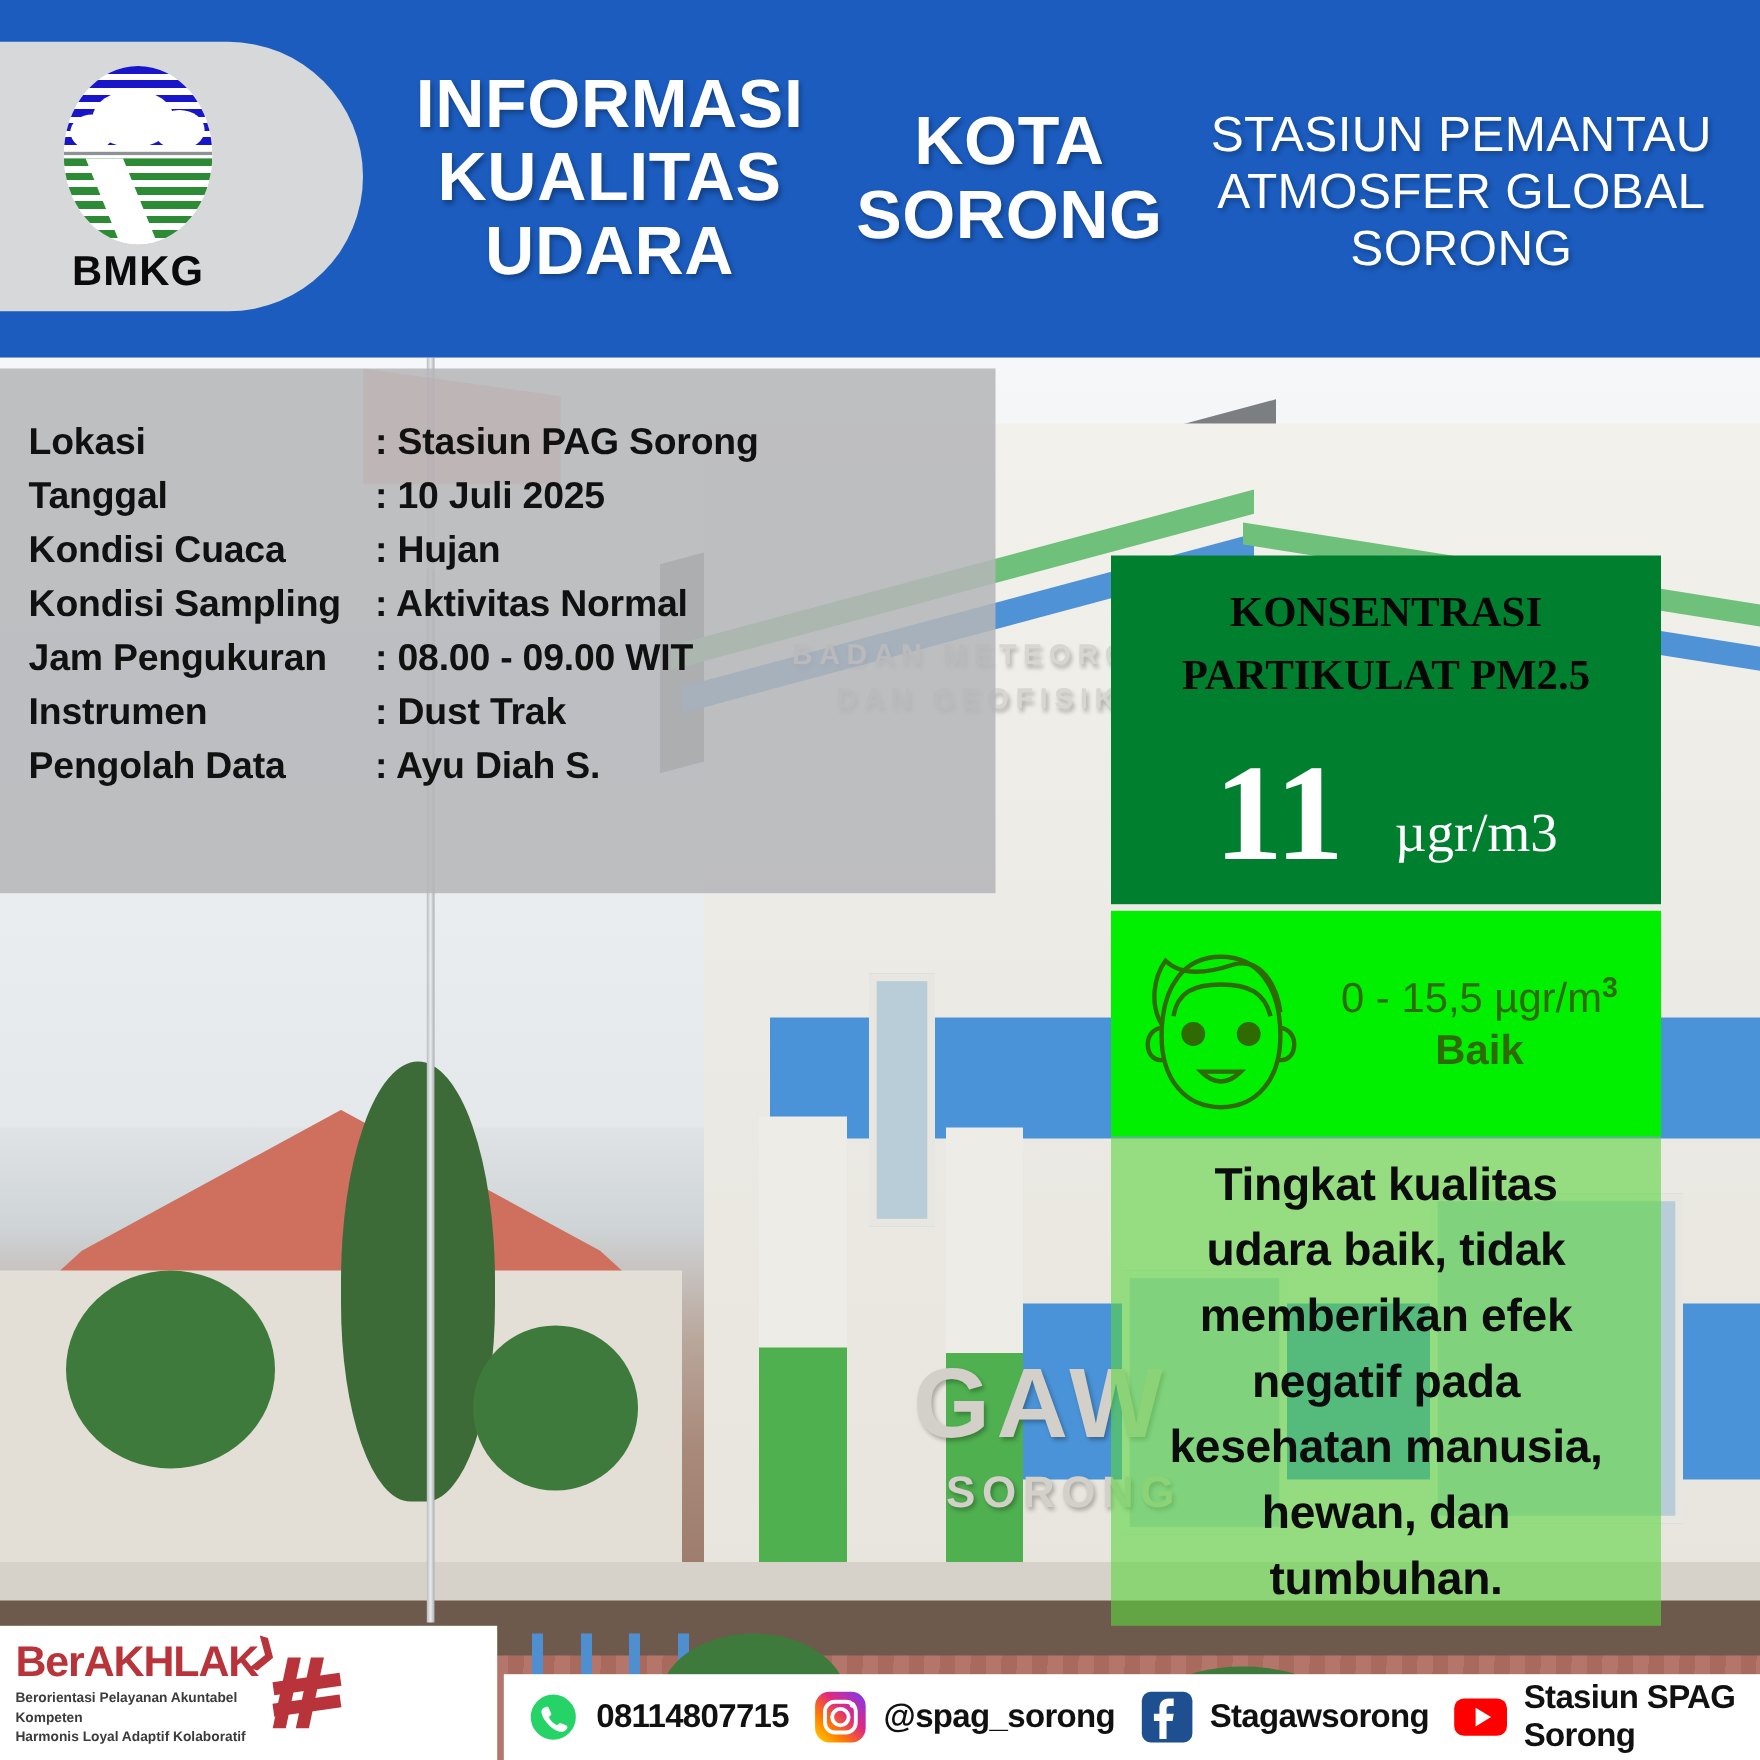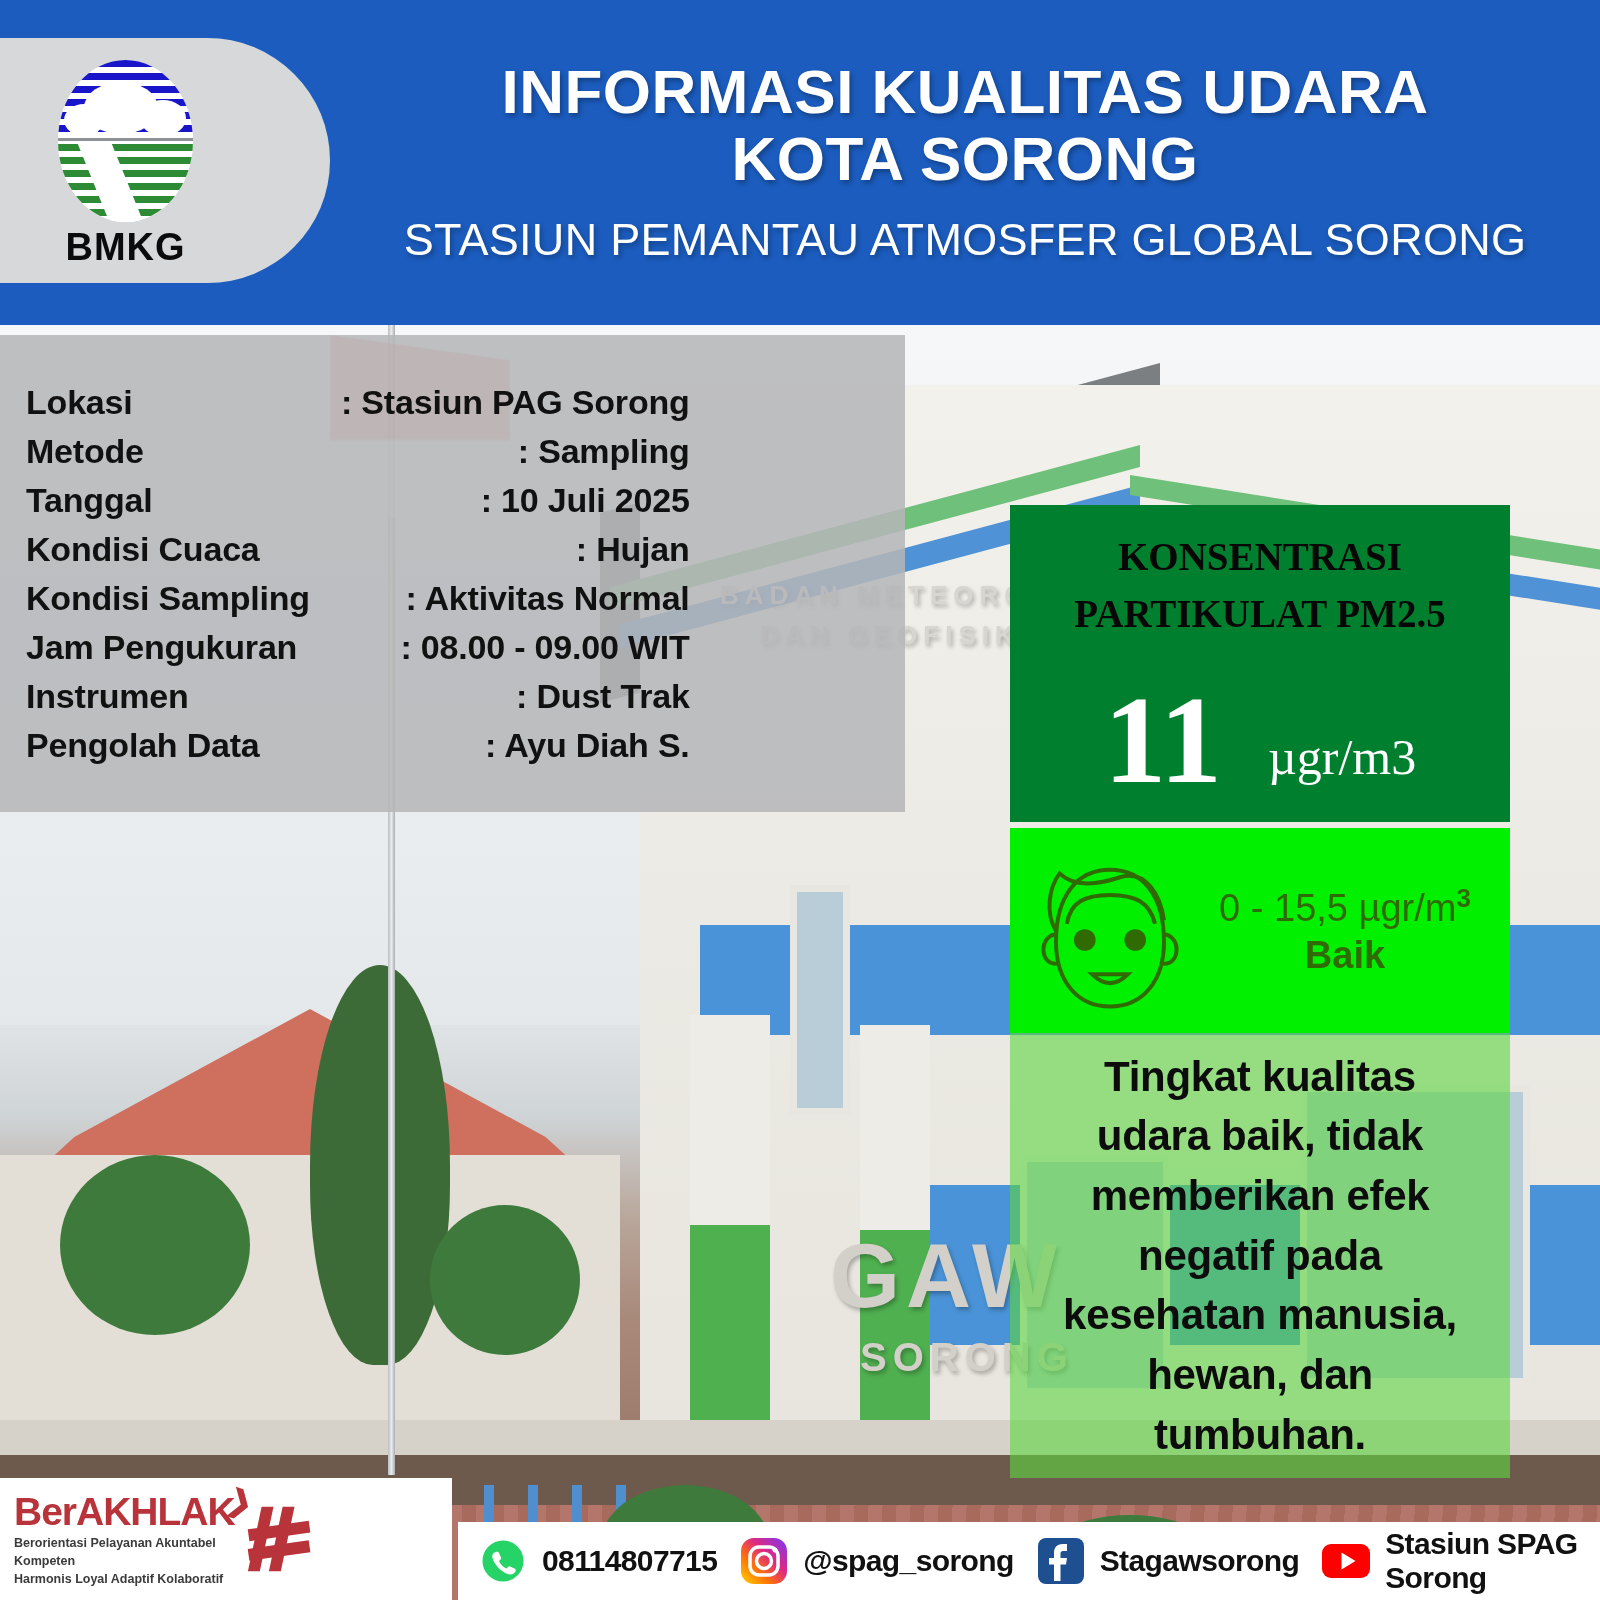--- a/index.html
+++ b/index.html
@@ -72,31 +72,31 @@
                background: repeating-linear-gradient(to bottom,#1816c8 0 7px,#ffffff 7px 13px); }
   .bmkg-cloud { position:absolute; background:#ffffff; border-radius:50%; }
   .bmkg-midline { position:absolute; left:0; top:78px; width:135px; height:3px; background:#8f9295; }
   .bmkg-green { position:absolute; left:0; top:84px; width:135px; height:78px;
                 background: repeating-linear-gradient(to bottom,#2e8b35 0 7px,#ffffff 7px 13px); }
   .bmkg-diag { position:absolute; left:36px; top:84px; width:34px; height:80px;
                background:#ffffff; transform: skewX(22deg); }
   .bmkg-word { position:absolute; left:58px; top:188px; width:135px; text-align:center;
                font-weight:bold; font-size:38px; color:#0b0b0b; letter-spacing:1px; }
   .title-wrap { position:absolute; left:330px; top:0; width:1270px; height:325px;
-                display:flex; flex-direction:column; align-items:center; justify-content:center; }
+                display:flex; flex-direction:row; align-items:center; justify-content:center; }
   .t1 { color:#ffffff; font-weight:bold; font-size:62px; line-height:1.08;
         letter-spacing:.5px; text-align:center; text-shadow:2px 3px 5px rgba(0,0,0,.3); }
   .t2 { color:#ffffff; font-size:45px; margin-top:22px; text-align:center;
         text-shadow:2px 3px 5px rgba(0,0,0,.28); letter-spacing:.3px; }
 
   
   .info-panel { position:absolute; left:0; top:335px; width:905px; height:477px;
                 background: rgba(180,182,184,.86); }
   .info-rows { position:absolute; left:26px; top:48px; }
-  .irow { display:flex; height:49px; align-items:flex-start;justify-content:space-between; }
+  .irow { display:flex; height:49px; align-items:flex-start; }
   .ilabel { width:315px; font-weight:bold; font-size:34px; color:#111111; letter-spacing:-.2px; }
   .ivalue { font-weight:bold; font-size:34px; color:#111111; letter-spacing:-.2px; }
 
   
   .pm-panel { position:absolute; left:1010px; top:505px; width:500px; height:317px;
               background:#00802f; }
   .pm-head { position:absolute; left:0; top:24px; width:500px; text-align:center;
              font-family:"Liberation Serif", serif; font-weight:bold; font-size:39px;
              color:#070707; line-height:1.45; }
   .pm-val-wrap { position:absolute; left:0; top:160px; width:500px; height:150px;
@@ -214,24 +214,20 @@
       <div class="t1">KOTA SORONG</div>
       <div class="t2">STASIUN PEMANTAU ATMOSFER GLOBAL SORONG</div>
     </div>
   </div>
 
   <div class="info-panel">
     <div class="info-rows" id="info-rows">
         <div class="irow">
           <div class="ilabel">Lokasi</div>
           <div class="ivalue">: Stasiun PAG Sorong</div>
-        </div>
-        <div class="irow">
-          <div class="ilabel">Metode</div>
-          <div class="ivalue">: Sampling</div>
         </div>
         <div class="irow">
           <div class="ilabel">Tanggal</div>
           <div class="ivalue">: 10 Juli 2025</div>
         </div>
         <div class="irow">
           <div class="ilabel">Kondisi Cuaca</div>
           <div class="ivalue">: Hujan</div>
         </div>
         <div class="irow">

